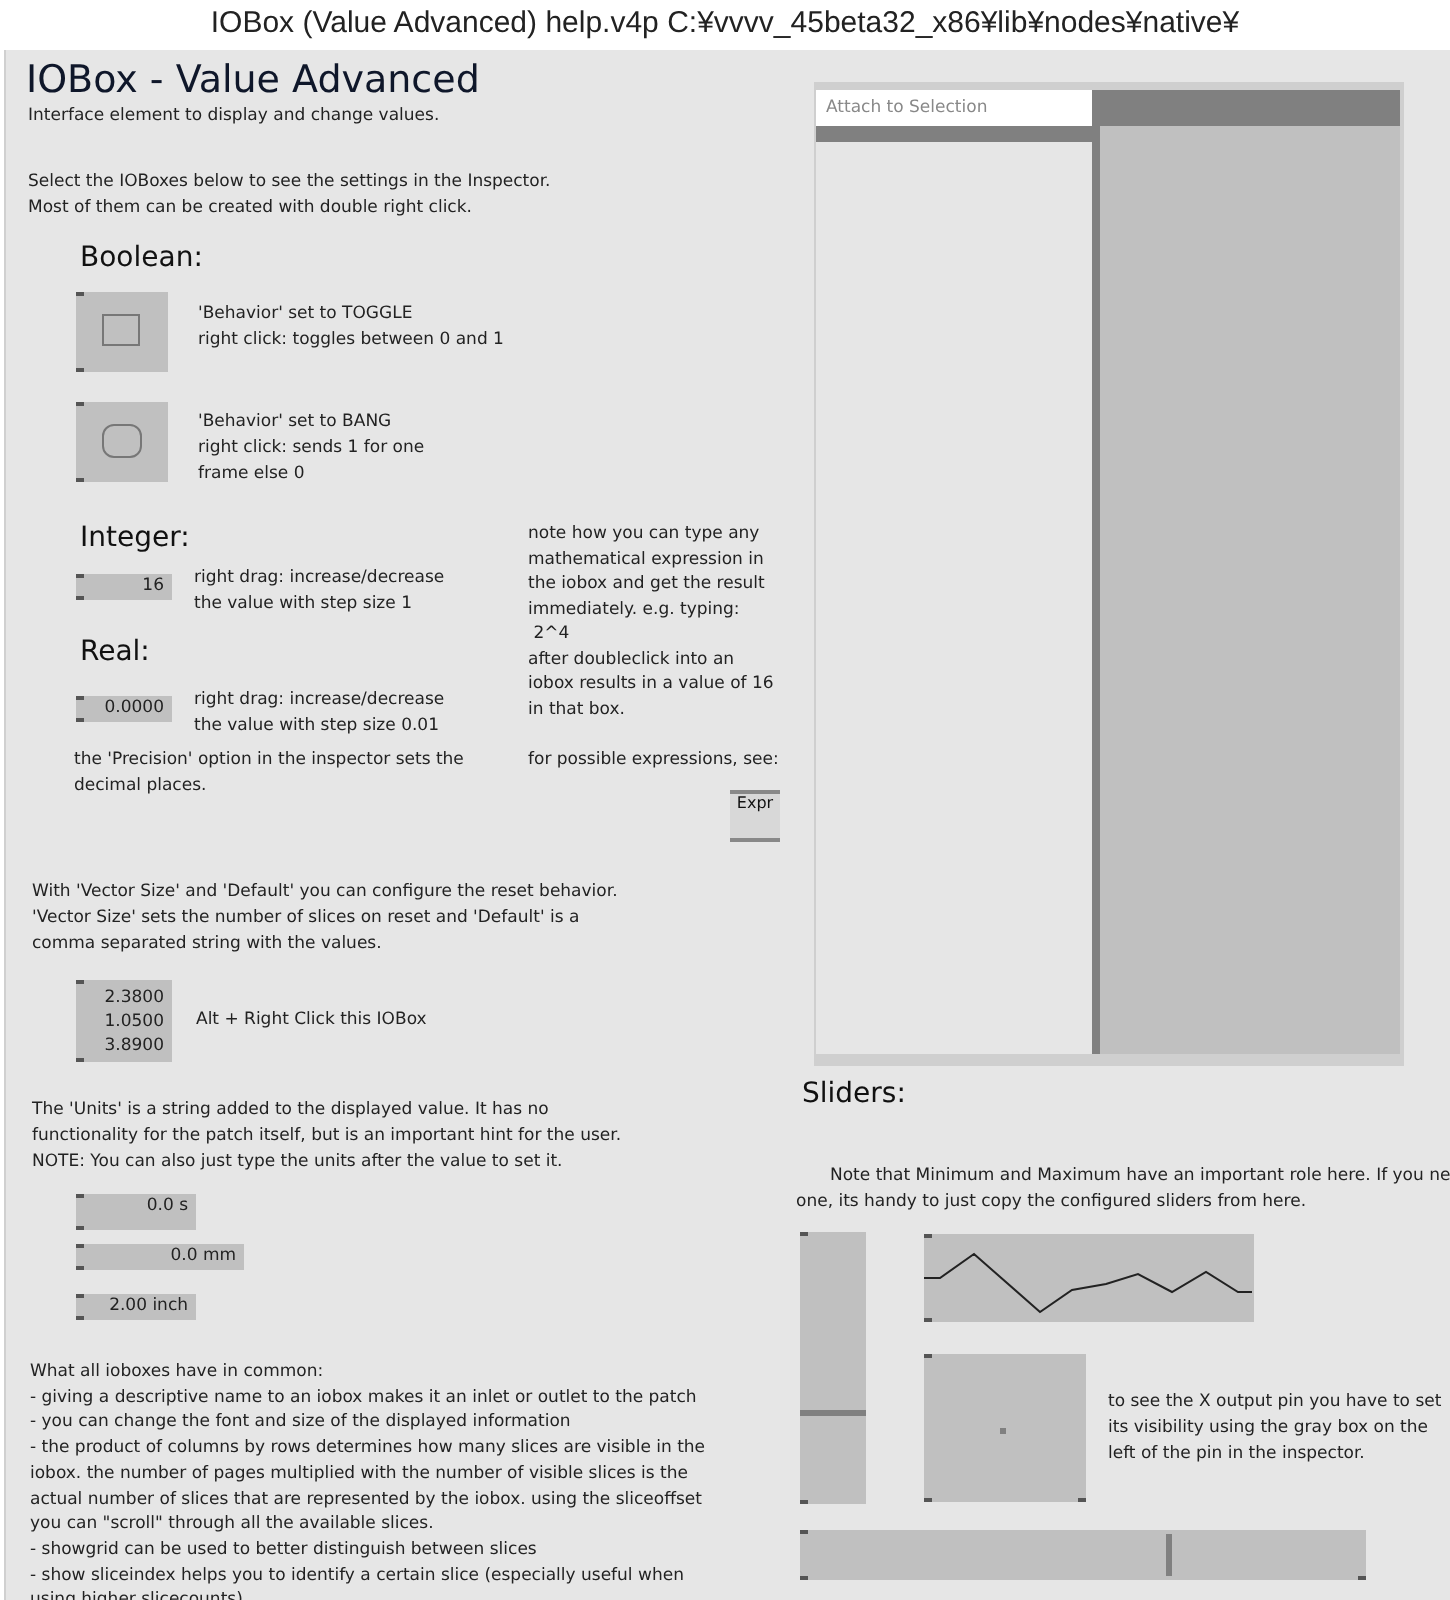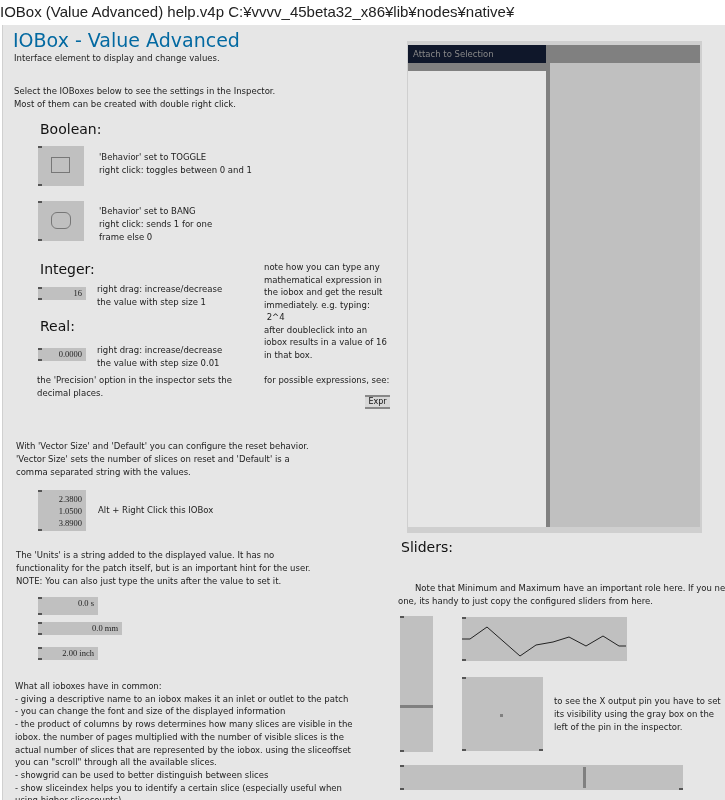--- a/index.html
+++ b/index.html
@@ -1,26 +1,26 @@
 <!DOCTYPE html>
 <html><head>
 <meta charset="utf-8">
 <style>
   html,body{margin:0;padding:0;}
   body{width:725px;height:800px;background:#ffffff;position:relative;overflow:hidden;font-family:"DejaVu Sans",sans-serif;}
-  .titlebar{position:absolute;left:0;top:0;width:725px;height:24px;text-align:left;font-family:"Liberation Sans",sans-serif;font-size:15px;color:#222;line-height:24px;}
+  .titlebar{position:absolute;left:0;top:0;width:725px;height:24px;text-align:center;font-family:"Liberation Sans",sans-serif;font-size:15px;color:#222;line-height:24px;}
   .patch{position:absolute;left:2px;top:25px;width:723px;height:775px;background:#e6e6e6;border-left:1px solid #d0d0d0;}
   .abs{position:absolute;}
   .t{font-size:8.5px;color:#222;line-height:12.5px;white-space:nowrap;}
-  .h1{font-size:19px;color:#0369a1;font-family:"DejaVu Sans",sans-serif;}
+  .h1{font-size:19px;color:#0f172a;font-family:"DejaVu Sans",sans-serif;}
   .h2{font-size:14px;color:#111;}
   .iobox{position:absolute;background:#c0c0c0;}
   .pin{position:absolute;width:4px;height:2px;background:#555;}
-  .val{position:absolute;right:4px;font-size:8.5px;color:#222;text-align:right;font-family:Liberation Serif, serif;}
-  .inspector-head{position:absolute;background:#0f172a;color:#888;font-size:8.5px;line-height:22px;padding-left:5px;box-sizing:border-box;}
+  .val{position:absolute;right:4px;font-size:8.5px;color:#222;text-align:right;}
+  .inspector-head{position:absolute;background:#ffffff;color:#888;font-size:8.5px;line-height:22px;padding-left:5px;box-sizing:border-box;}
 </style>
 </head>
 <body>
 
 <div class="titlebar">IOBox (Value Advanced) help.v4p    C:¥vvvv_45beta32_x86¥lib¥nodes¥native¥</div>
 
 <div class="patch">
 
   <div class="abs h1" style="left:10px;top:4px;">IOBox - Value Advanced</div>
   <div class="abs t" style="left:11px;top:27px;">Interface element to display and change values.</div>
@@ -69,21 +69,21 @@
     <div>note how you can type any</div>
     <div>mathematical expression in</div>
     <div>the iobox and get the result</div>
     <div>immediately. e.g. typing:</div>
     <div style="white-space:pre;"> 2^4</div>
     <div>after doubleclick into an</div>
     <div>iobox results in a value of 16</div>
     <div>in that box.</div>
   </div>
   <div class="abs t" style="left:261px;top:349px;">for possible expressions, see:</div>
-  <div class="abs" style="left:362px;top:370px;width:25px;height:14px;background:#d8d8d8;border-top:2px solid #888;border-bottom:2px solid #888;box-sizing:border-box;font-size:8px;text-align:center;line-height:10px;color:#111;">Expr</div>
+  <div class="abs" style="left:362px;top:370px;width:25px;height:26px;background:#d8d8d8;border-top:2px solid #888;border-bottom:2px solid #888;box-sizing:border-box;font-size:8px;text-align:center;line-height:10px;color:#111;">Expr</div>
 
   <div class="abs t" style="left:13px;top:415px;">With 'Vector Size' and 'Default' you can configure the reset behavior.</div>
   <div class="abs t" style="left:13px;top:428px;">'Vector Size' sets the number of slices on reset and 'Default' is a</div>
   <div class="abs t" style="left:13px;top:441px;">comma separated string with the values.</div>
   <div class="iobox" style="left:35px;top:465px;width:48px;height:41px;">
     <div class="pin" style="left:0;top:0;"></div>
     <div class="pin" style="left:0;bottom:0;"></div>
     <div class="val" style="top:3px;line-height:12px;">2.3800</div>
     <div class="val" style="top:15px;line-height:12px;">1.0500</div>
     <div class="val" style="top:27px;line-height:12px;">3.8900</div>

